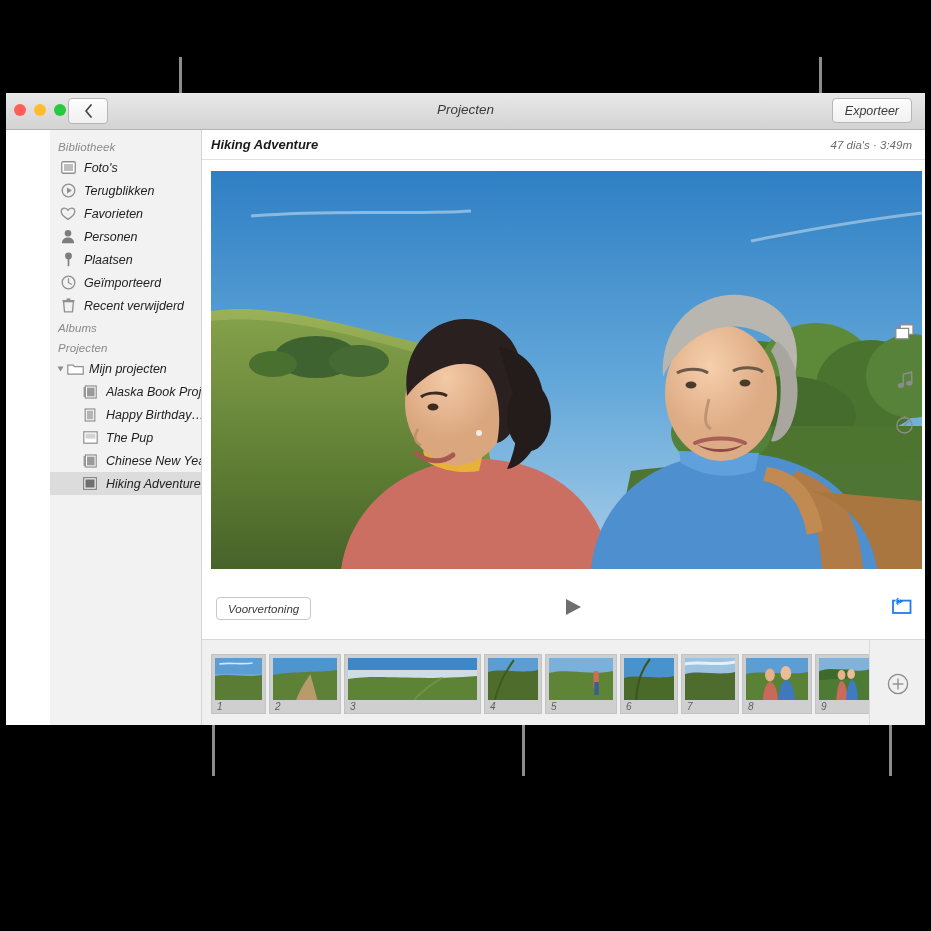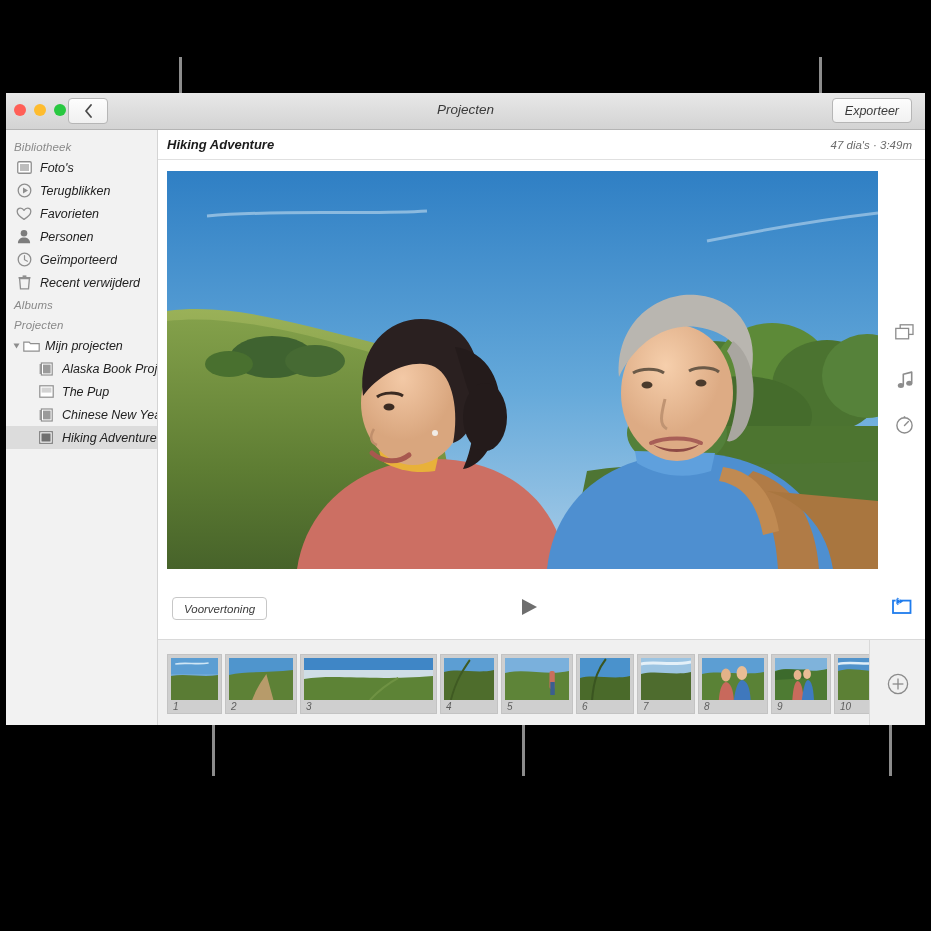--- a/index.html
+++ b/index.html
@@ -19,21 +19,21 @@
   .tl.green{background:#28c840;}
   .backbtn{position:absolute;left:62px;top:5px;width:38px;height:24px;border:1px solid #b6b6b6;border-radius:4px;background:linear-gradient(to bottom,#fdfdfd,#f0f0f0);display:flex;align-items:center;justify-content:center;}
   .backbtn svg{display:block;}
   .wintitle{position:absolute;left:0;right:0;top:9px;text-align:center;font-size:13.5px;color:#3a3a3a;}
   .exportbtn{position:absolute;right:13px;top:5px;height:23px;padding:0 12px;border:1px solid #b6b6b6;border-radius:4px;background:linear-gradient(to bottom,#fdfdfd,#f1f1f1);font-size:12.5px;color:#3b3b3b;display:flex;align-items:center;}
 
   
   .body{position:relative;height:596px;display:flex;}
 
   
-  .sidebar{width:152px;background:#f2f2f2;border-right:1px solid #d4d4d4;padding-top:6px;box-sizing:border-box;}
+  .sidebar{width:152px;background:#f2f2f2;border-right:1px solid #d4d4d4;padding-top:6px;box-sizing:border-box;margin-left:44px;}
   .sec{font-size:11.5px;color:#8a8a8a;padding:5px 0 3px 8px;letter-spacing:0.1px;}
   .row{display:flex;align-items:center;height:23px;padding-left:8px;font-size:12.5px;color:#222;}
   .row .ic{width:20px;display:flex;align-items:center;justify-content:center;margin-right:6px;flex:none;}
   .row.indent1{}
   .row.indent2{padding-left:30px;}
   .row.sel{background:#dcdcdc;}
   .lbl{overflow:hidden;white-space:nowrap;}
   .tri{width:0;height:0;border-left:5px solid #8d8d8d;border-top:3.5px solid transparent;border-bottom:3.5px solid transparent;margin-right:3px;transform:rotate(90deg);flex:none;}
 
   
@@ -145,20 +145,29 @@
         <div class="row indent1">
           <span class="ic">
             <svg width="14" height="15" viewBox="0 0 14 15">
                 <circle cx="7" cy="4.3" r="3.3" fill="#7d7d7d"></circle>
                 <path d="M0.9 14.2c0-3.6 2.7-5.6 6.1-5.6s6.1 2 6.1 5.6z" fill="#7d7d7d"></path>
               </svg>
           </span>
           <span class="lbl">Personen</span>
         </div>
 
+        <div class="row indent1">
+          <span class="ic">
+            <svg width="11" height="15" viewBox="0 0 11 15">
+                <circle cx="5.5" cy="4" r="3.4" fill="#7d7d7d"></circle>
+                <rect x="4.7" y="6.2" width="1.6" height="8" fill="#7d7d7d"></rect>
+              </svg>
+          </span>
+          <span class="lbl">Plaatsen</span>
+        </div>
 
         <div class="row indent1">
           <span class="ic">
             <svg width="15" height="15" viewBox="0 0 15 15">
                 <circle cx="7.5" cy="7.5" r="6.3" fill="none" stroke="#8f8f8f" stroke-width="1.3"></circle>
                 <polyline points="7.5,3.7 7.5,7.7 10.4,9.2" fill="none" stroke="#8f8f8f" stroke-width="1.2" stroke-linecap="round"></polyline>
               </svg>
           </span>
           <span class="lbl">Geïmporteerd</span>
         </div>
@@ -191,20 +200,29 @@
           <span class="ic">
             <svg width="14" height="14" viewBox="0 0 14 14">
                 <rect x="2.4" y="1" width="10.8" height="12" fill="#fff" stroke="#8f8f8f" stroke-width="1.2"></rect>
                 <rect x="4" y="2.6" width="7.6" height="8.8" fill="#9a9a9a"></rect>
                 <rect x="0.6" y="2" width="1.6" height="10" fill="#9a9a9a"></rect>
               </svg>
           </span>
           <span class="lbl">Alaska Book Proj…</span>
         </div>
 
+        <div class="row indent2">
+          <span class="ic">
+            <svg width="12" height="14" viewBox="0 0 12 14">
+                <rect x="1.2" y="1" width="9.6" height="12" fill="#fff" stroke="#8f8f8f" stroke-width="1.2"></rect>
+                <rect x="2.8" y="2.6" width="6.4" height="8.8" fill="#b5b5b5"></rect>
+              </svg>
+          </span>
+          <span class="lbl">Happy Birthday…</span>
+        </div>
 
         <div class="row indent2">
           <span class="ic">
             <svg width="15" height="13" viewBox="0 0 15 13">
                 <rect x="0.8" y="0.8" width="13.4" height="11.4" fill="#fff" stroke="#8f8f8f" stroke-width="1.2"></rect>
                 <rect x="2.6" y="2.6" width="9.8" height="5" fill="#d3d3d3"></rect>
               </svg>
           </span>
           <span class="lbl">The Pup</span>
         </div>

